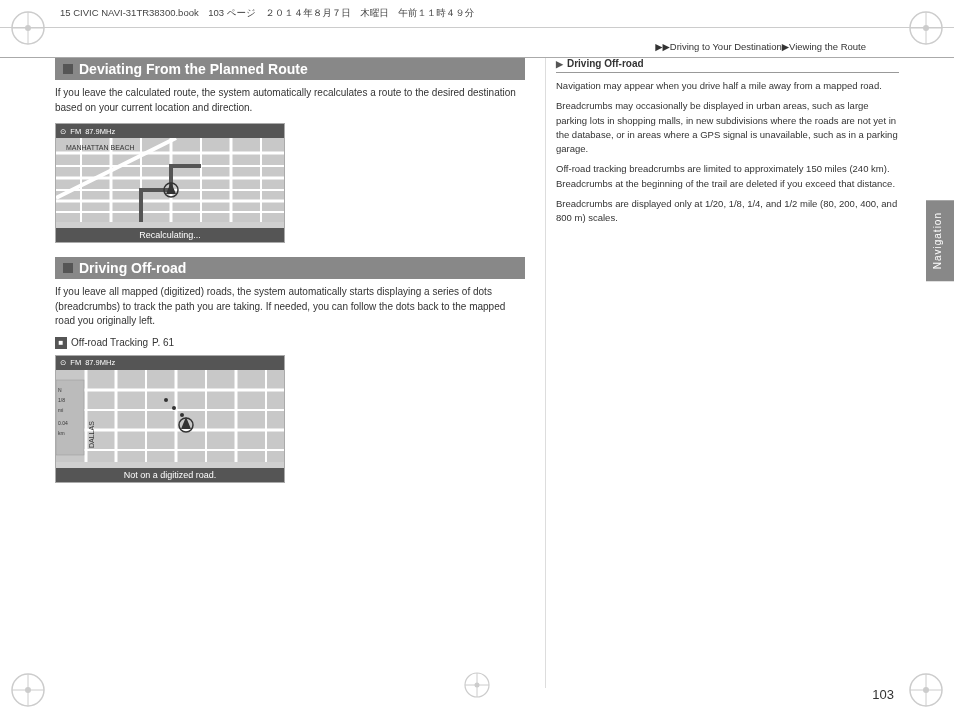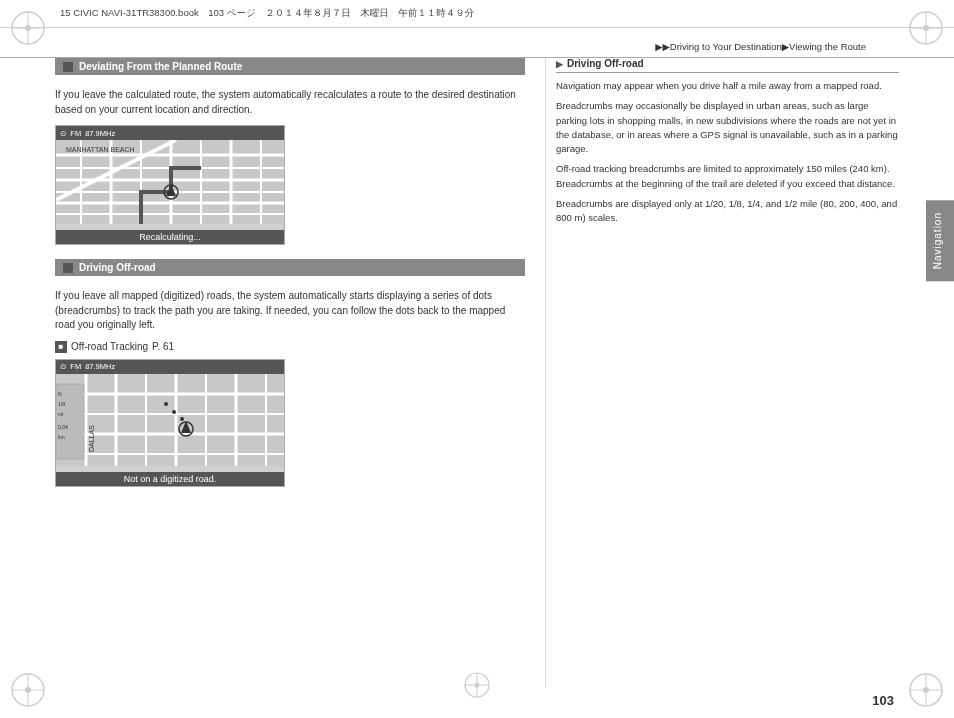--- a/index.html
+++ b/index.html
@@ -98,26 +98,26 @@
       border-left: 1px solid #ddd;
       font-size: 9.5px;
       color: #333;
     }
 
     
     .section-heading {
       background: #888;
       color: #fff;
       padding: 3px 8px;
-      font-size: 10px;
+      font-size: 14px;
       font-weight: bold;
       display: flex;
       align-items: center;
       gap: 6px;
-      margin-bottom: 13px;
+      margin-bottom: 6px;
       margin-top: 14px;
     }
     .section-heading:first-child {
       margin-top: 0;
     }
     .heading-square {
       width: 10px;
       height: 10px;
       background: #555;
       display: inline-block;
@@ -219,24 +219,24 @@
     .right-col-text {
       font-size: 9.5px;
       color: #333;
       line-height: 1.5;
       margin-bottom: 6px;
     }
 
     
     .page-number {
       position: absolute;
-      bottom: 10px;
+      bottom: 16px;
       right: 60px;
       font-size: 13px;
-      font-weight: bold;
+      font-weight: normal;
       color: #333;
     }
 
     
     .bottom-center-cross {
       position: absolute;
       bottom: 16px;
       left: 50%;
       transform: translateX(-50%);
     }

